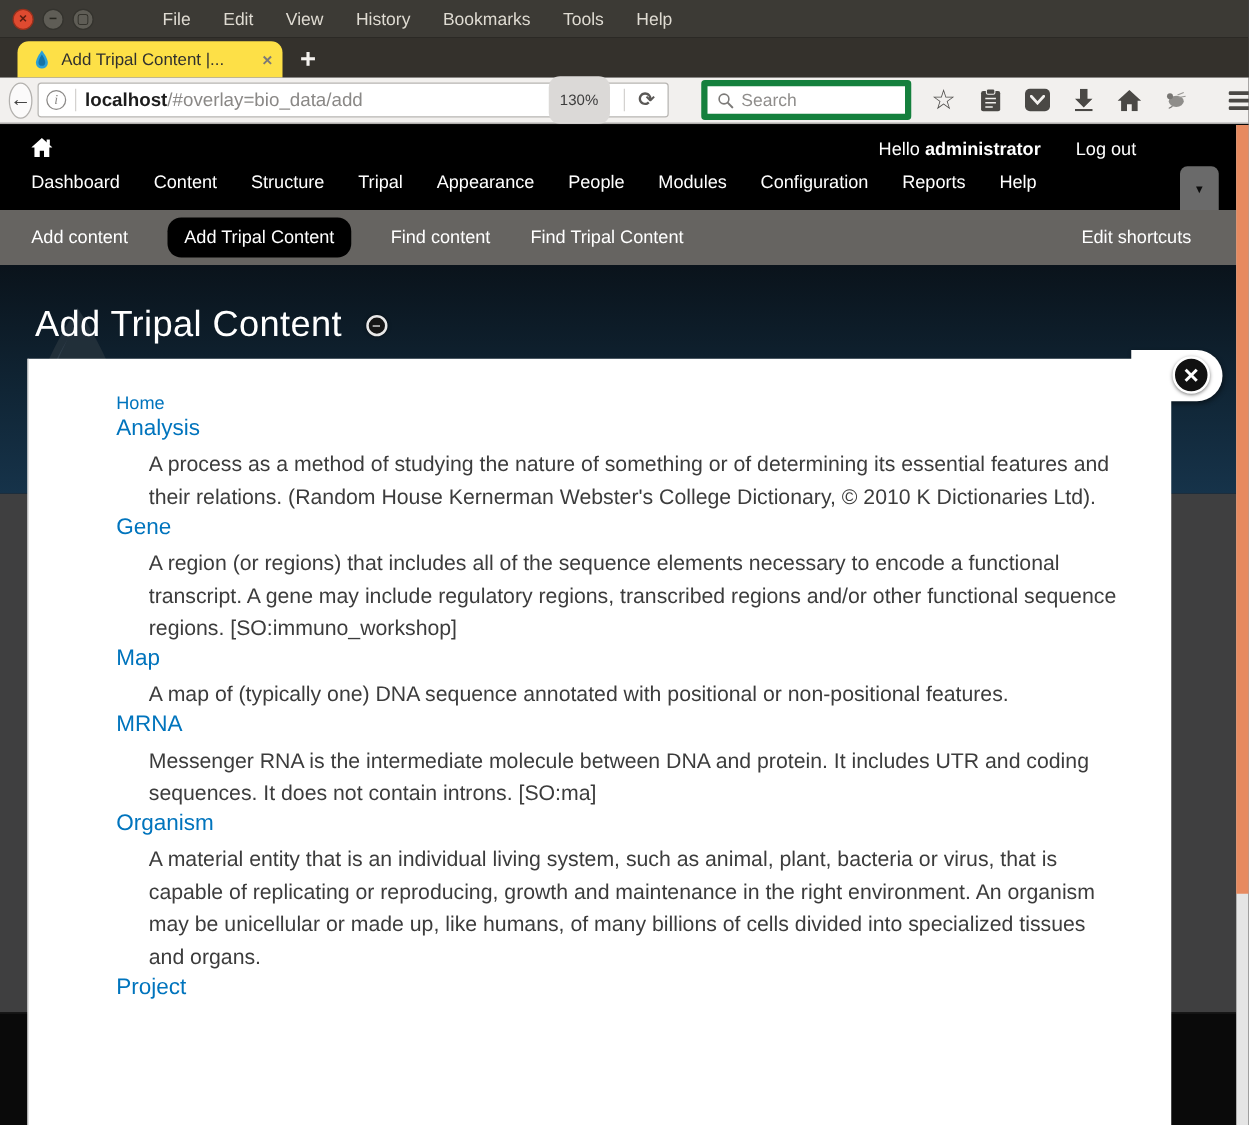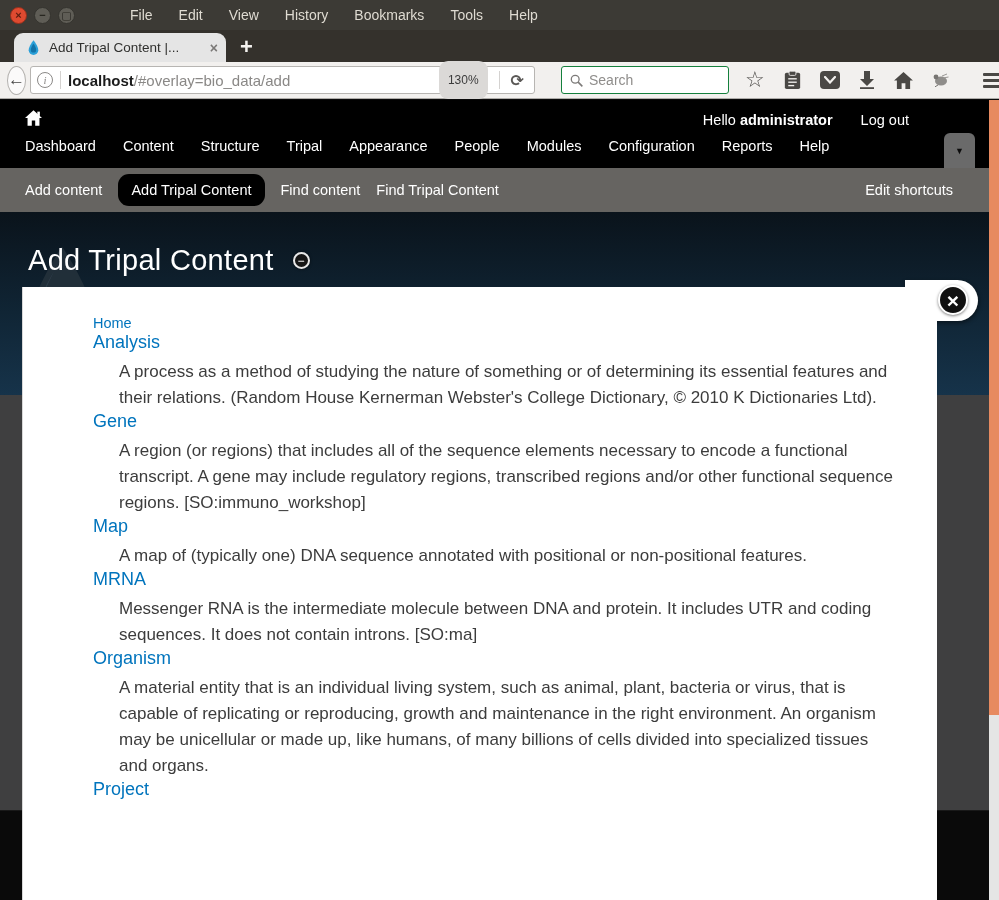--- a/index.html
+++ b/index.html
@@ -11,37 +11,37 @@
   .menubar { position:absolute; left:0; top:0; width:999px; height:30px; background:#3c3a35; display:flex; align-items:center; }
   .winbtns { display:flex; gap:7px; margin-left:10px; margin-right:55px; }
   .winbtn { width:17px; height:17px; border-radius:50%; display:flex; align-items:center; justify-content:center; font-size:11px; line-height:1; }
   .winbtn.close { background:#df4a30; border:1px solid #97301c; color:#5d1d10; font-weight:bold; }
   .winbtn.min, .winbtn.max { background:#5f5d56; border:1px solid #34332e; color:#26251f; font-weight:bold; }
   .menubar .menus { display:flex; gap:26px; }
   .menubar .menu-item { color:#dfdbd2; font-size:14px; cursor:default; }
 
   
   .tabbar { position:absolute; left:0; top:30px; width:999px; height:32px; background:#34312c; }
-  .tab { position:absolute; left:14px; bottom:0; width:212px; height:29px; background:#e5e5e5; border-radius:9px 9px 0 0; display:flex; align-items:center; padding:0 8px 0 12px; }
+  .tab { position:absolute; left:14px; bottom:0; width:212px; height:29px; background:#fde047; border-radius:9px 9px 0 0; display:flex; align-items:center; padding:0 8px 0 12px; }
   .tab-title { flex:1; font-size:13.5px; color:#30302e; white-space:nowrap; overflow:hidden; }
   .tab-close { color:#7b7977; font-size:14px; font-weight:bold; margin-left:6px; cursor:pointer; }
   .newtab { position:absolute; left:240px; top:4px; color:#f4f2ef; font-size:22px; font-weight:bold; cursor:pointer; }
 
   
   .navbar { position:absolute; left:0; top:62px; width:999px; height:37px; background:#f2f0ee; border-bottom:1px solid #aeaca9; display:flex; align-items:center; }
   .backbtn { width:29px; height:29px; border-radius:50%; background:#fbfafa; border:1px solid #b3b1ae; color:#454545; display:flex; align-items:center; justify-content:center; font-size:17px; font-weight:bold; margin:0 4px 0 7px; cursor:pointer; }
   .urlbar { flex:0 0 505px; height:28px; background:#fff; border:1px solid #b7b5b2; border-radius:3px; display:flex; align-items:center; padding:0 6px; }
   .info-icon { width:16px; height:16px; border:1.4px solid #8b8987; border-radius:50%; color:#8b8987; font-size:11px; display:flex; align-items:center; justify-content:center; font-family:"Liberation Serif",serif; font-style:italic; }
   .url-sep { width:1px; height:18px; background:#d4d2d0; margin:0 7px; }
   .url-text { flex:1; font-size:15px; white-space:nowrap; overflow:hidden; }
   .url-host { color:#1c1c1c; font-weight:bold; }
   .url-path { color:#8a8886; }
   .zoom-badge { background:#dbd9d7; border-radius:9px; color:#3c3c3c; font-size:12px; padding:12px 9px; margin-right:4px; cursor:pointer; }
   .reload-btn { color:#5a5856; font-size:16px; font-weight:bold; padding:0 4px; cursor:pointer; }
-  .searchbox { flex:0 0 168px; height:28px; background:#fff; border:1px solid #15803d; border-radius:3px; display:flex; align-items:center; padding:11px 8px; margin-left:26px; }
+  .searchbox { flex:0 0 168px; height:28px; background:#fff; border:5px solid #15803d; border-radius:3px; display:flex; align-items:center; padding:11px 8px; margin-left:26px; }
   .searchbox input { border:none; outline:none; width:115px; font-size:14px; color:#444; background:transparent; font-family:inherit; }
   .searchbox input::placeholder { color:#8f8d8b; }
   .nav-icons { display:flex; align-items:center; gap:19px; margin-left:16px; }
   .nav-ic { color:#4f4d4b; cursor:pointer; display:flex; align-items:center; justify-content:center; }
   .star-ic { font-size:22px; }
   .pocket-ic { width:20px; height:18px; background:#4a4845; border-radius:4px; display:flex; align-items:center; justify-content:center; }
   .hamburger { display:flex; flex-direction:column; gap:3px; margin-left:20px; cursor:pointer; }
   .hamburger span { display:block; width:20px; height:3px; background:#4a4845; border-radius:1px; }
   .nav-sep { width:1px; height:22px; background:#cdcbc9; margin-left:14px; }
 
@@ -50,21 +50,21 @@
   .admin-home { position:absolute; left:25px; top:10px; cursor:pointer; }
   .admin-right { position:absolute; right:80px; top:12px; display:flex; gap:28px; font-size:14.5px; align-items:center; }
   .admin-greet b { font-weight:bold; }
   .admin-logout { cursor:pointer; }
   .admin-menu { position:absolute; left:25px; top:38px; display:flex; gap:27px; font-size:14.5px; }
   .admin-menu .mi { cursor:pointer; white-space:nowrap; }
   .toolbar-toggle { position:absolute; right:14px; top:33px; width:31px; height:35px; background:#6a6a6a; border-radius:6px 6px 0 0; display:flex; align-items:center; justify-content:center; color:#0c0c0c; font-size:9px; cursor:pointer; }
 
   
   .shortcuts { position:absolute; left:0; top:168px; width:989px; height:44px; background:#666461; color:#fff; display:flex; align-items:center; font-size:14.5px; }
-  .sc-left { display:flex; align-items:center; gap:16px; margin-left:25px; }
+  .sc-left { display:flex; align-items:center; gap:32px; margin-left:25px; }
   .sc-item { cursor:pointer; white-space:nowrap; }
   .sc-item.active { background:#000; border-radius:11px; padding:8px 13px; }
   .sc-edit { position:absolute; right:36px; cursor:pointer; }
 
   
   .page-header { position:absolute; left:0; top:212px; width:989px; height:183px; background:linear-gradient(to bottom,#0a131b 0%,#102535 55%,#16334a 100%); overflow:hidden; }
   .content-band { position:absolute; left:0; top:395px; width:989px; height:415px; background:#3f3f40; }
   .footer-band { position:absolute; left:0; top:810px; width:989px; height:90px; background:#0a0a0a; border-top:1px solid #191919; }
 
   .wm-droplet { position:absolute; left:16px; top:22px; opacity:.85; }

